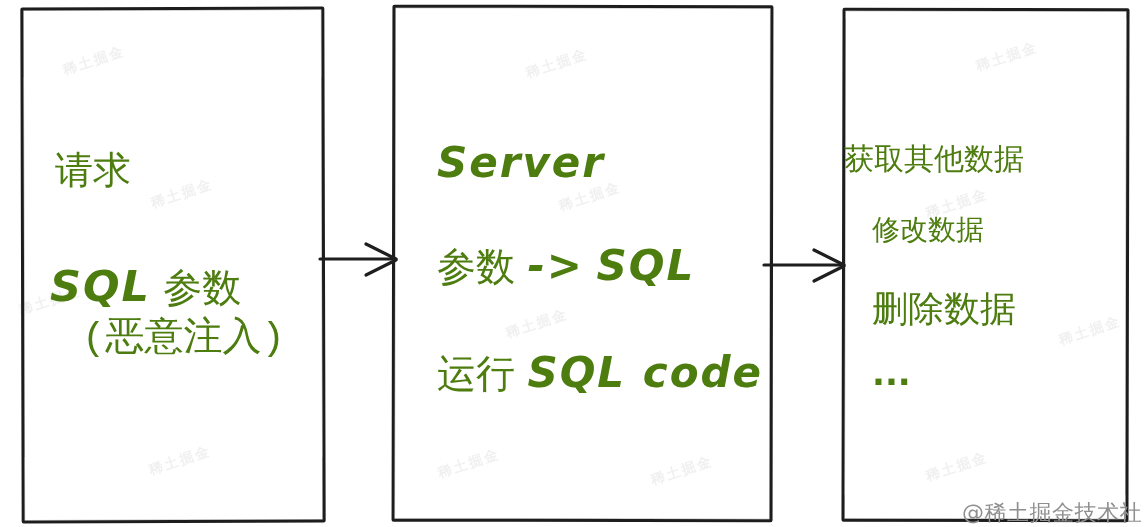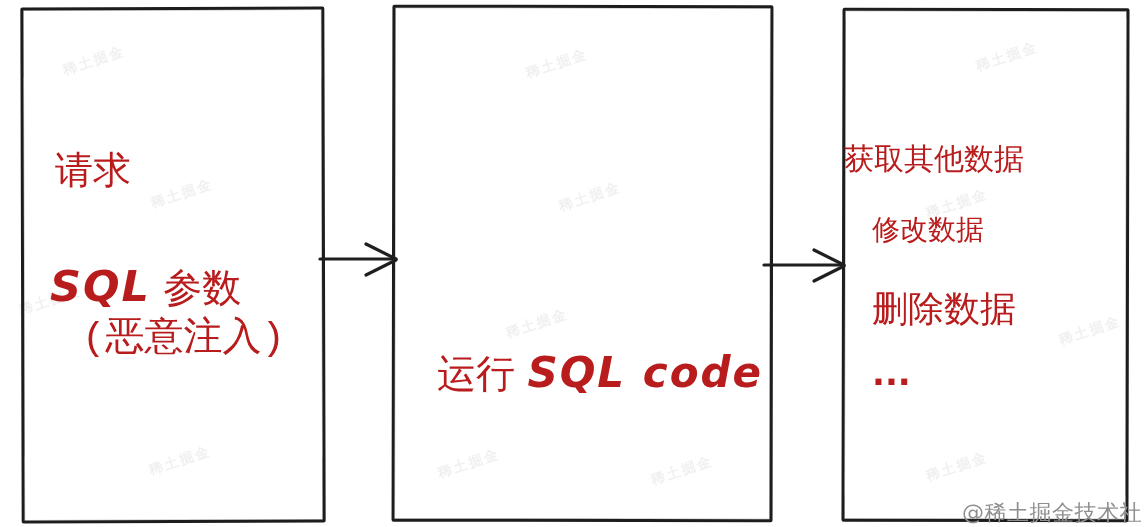--- a/index.html
+++ b/index.html
@@ -22,21 +22,21 @@
     border-radius: 2px;
     background: transparent;
     box-shadow: inset 0 0 0 0.5px rgba(29,29,29,0.35);
   }
   .box-left   { left: 21px;  top: 7px; width: 298px; height: 510px; transform: rotate(-0.15deg); }
   .box-middle { left: 392px; top: 5px; width: 375px; height: 511px; transform: rotate(0.1deg); }
   .box-right  { left: 842px; top: 8px; width: 281px; height: 508px; transform: rotate(0.12deg); }
 
   .txt {
     position: absolute;
-    color: #b91c1c;
+    color: #4d7c0f;
     white-space: nowrap;
     line-height: 1.1;
   }
   
   .cn { font-family: "DejaVu Sans", sans-serif; font-weight: 500; }
   
   .hand {
     font-family: "DejaVu Sans", sans-serif;
     font-style: italic;
     font-weight: 600;
@@ -115,20 +115,26 @@
     <span class="cn">参数</span>
   </div>
   <div class="txt cn l3">(恶意注入)</div>
 
   <svg class="arrow-svg arrow-1" width="82" height="42" viewBox="0 0 82 42">
     <line x1="2" y1="21" x2="76" y2="21"></line>
     <line x1="48" y1="6" x2="78" y2="21"></line>
     <line x1="48" y1="37" x2="78" y2="22"></line>
   </svg>
 
+  <div class="txt hand m1">Server</div>
+  <div class="txt m2">
+    <span class="cn">参数</span>
+    <span class="hand">-&gt;</span>
+    <span class="hand">SQL</span>
+  </div>
   <div class="txt m3">
     <span class="cn">运行</span>
     <span class="hand">SQL code</span>
   </div>
 
   <svg class="arrow-svg arrow-2" width="86" height="44" viewBox="0 0 86 44">
     <line x1="2" y1="22" x2="80" y2="22"></line>
     <line x1="52" y1="7" x2="82" y2="22"></line>
     <line x1="52" y1="38" x2="82" y2="23"></line>
   </svg>

